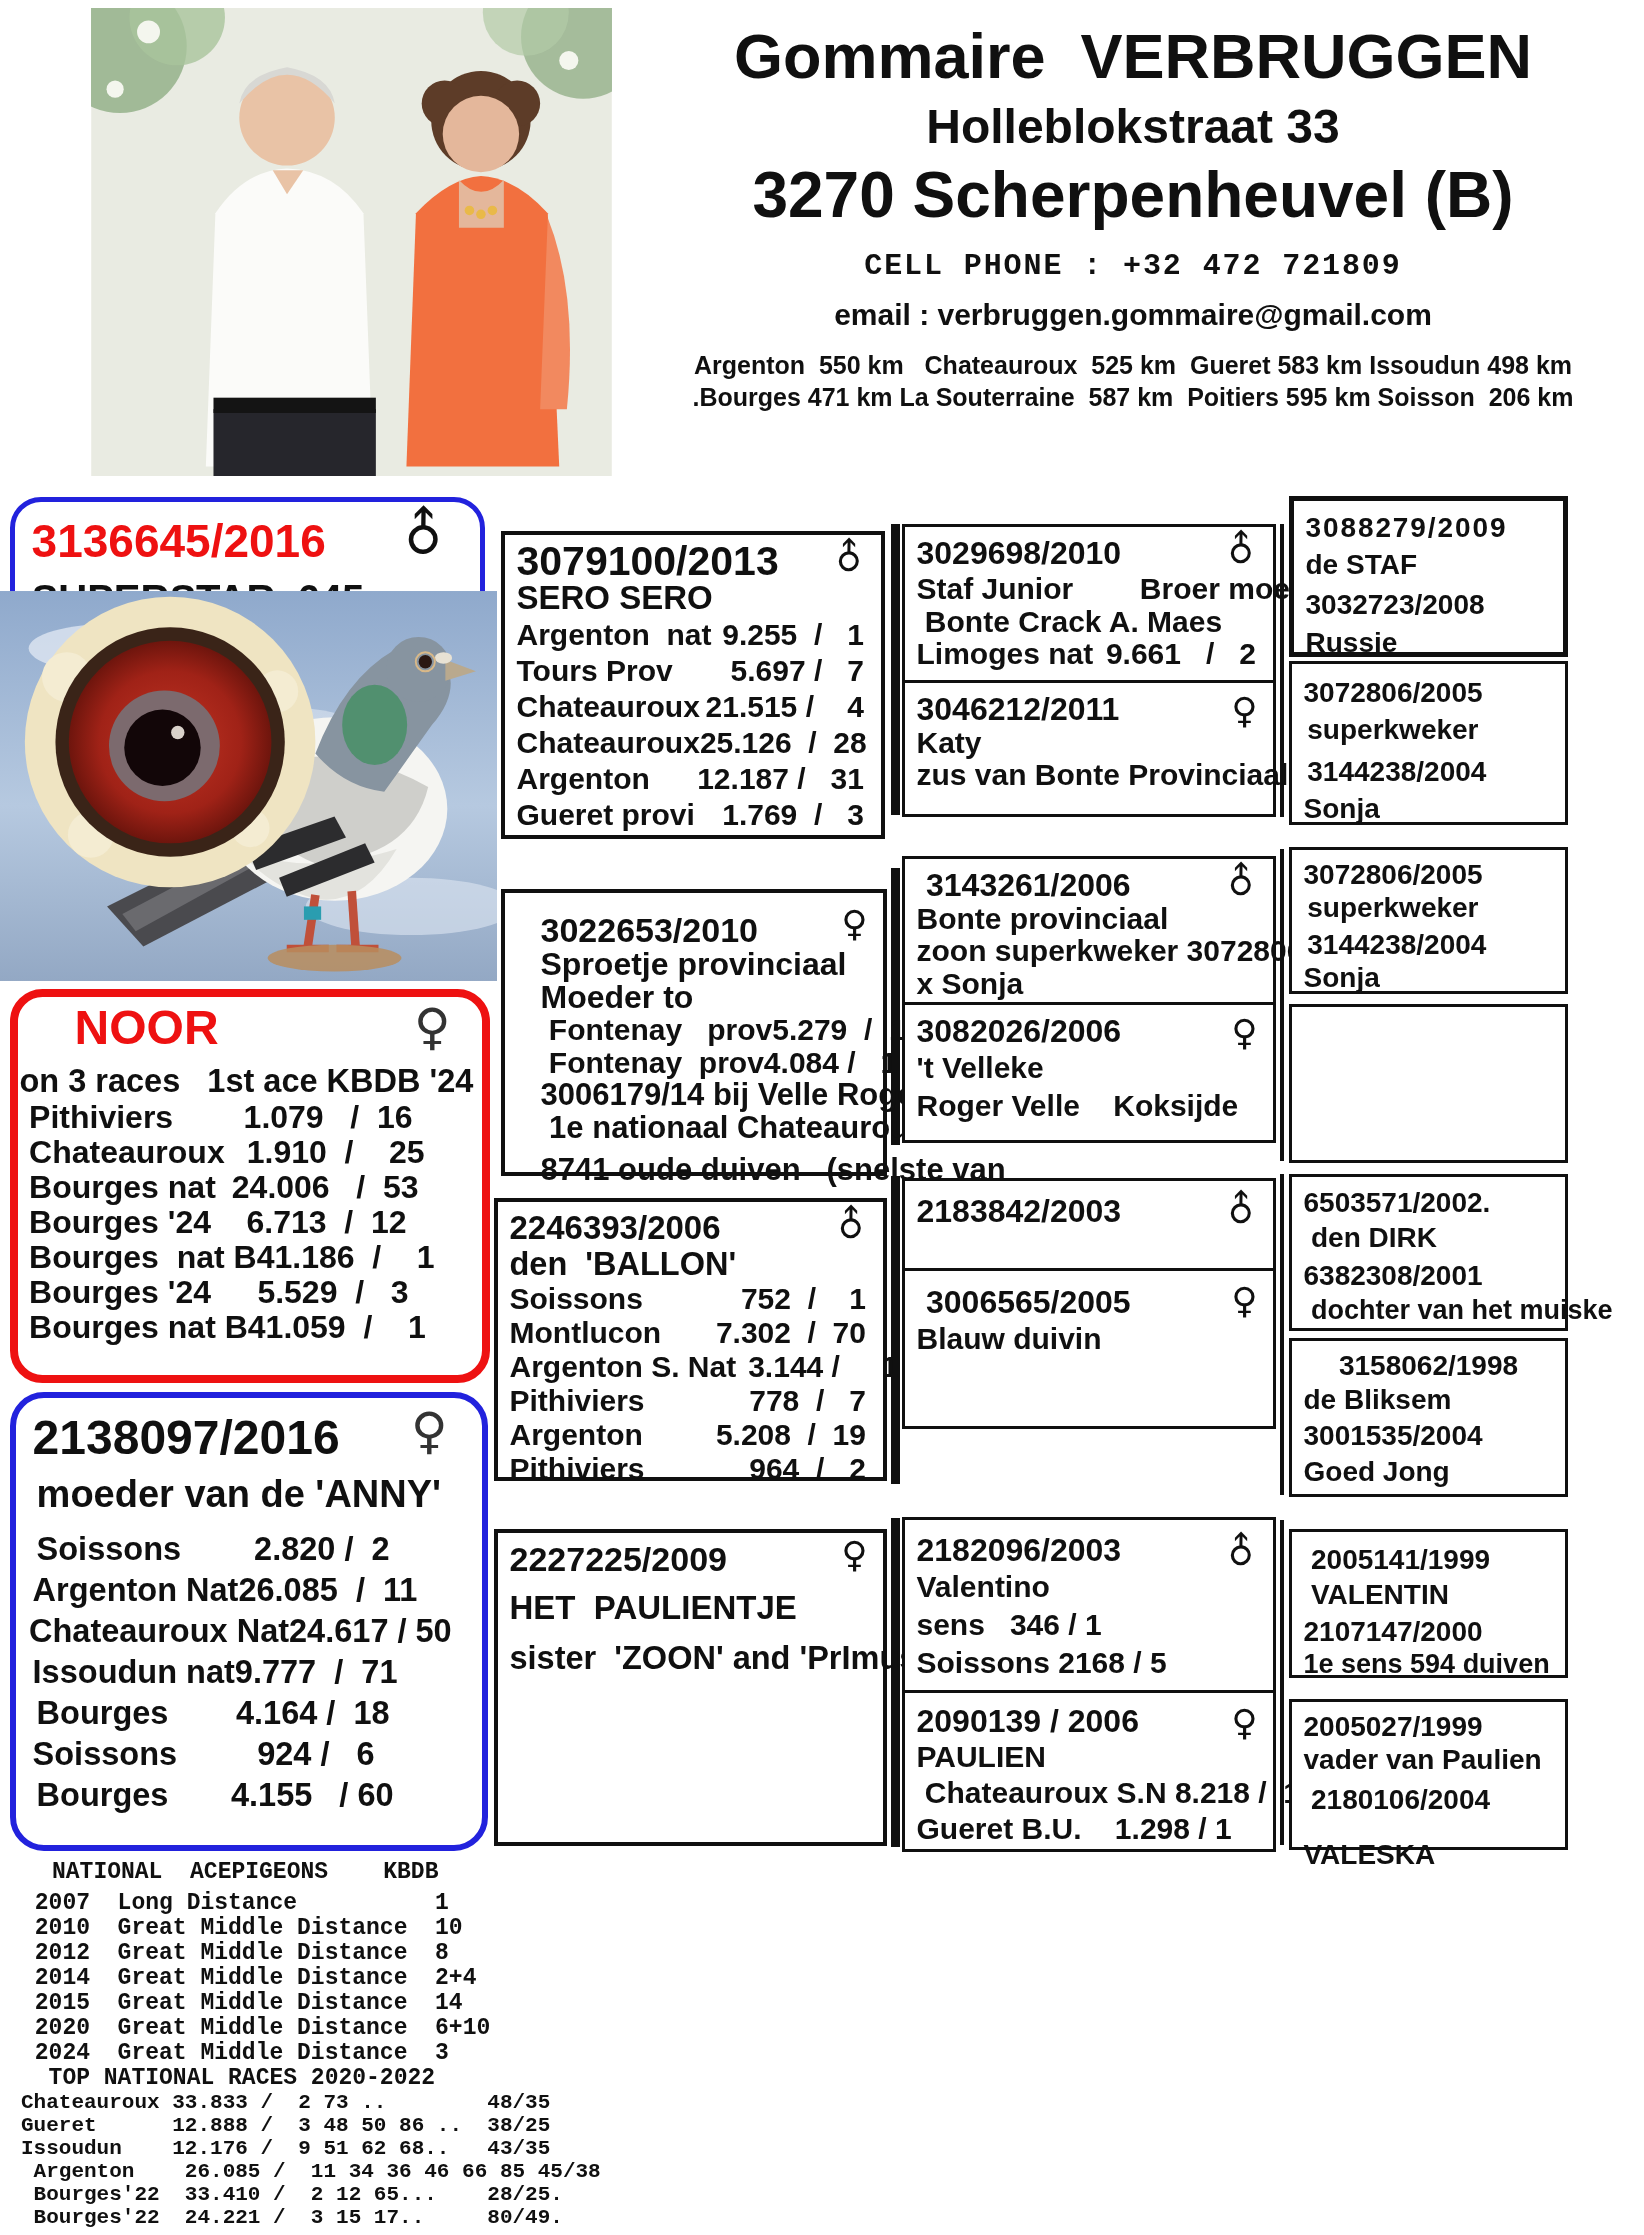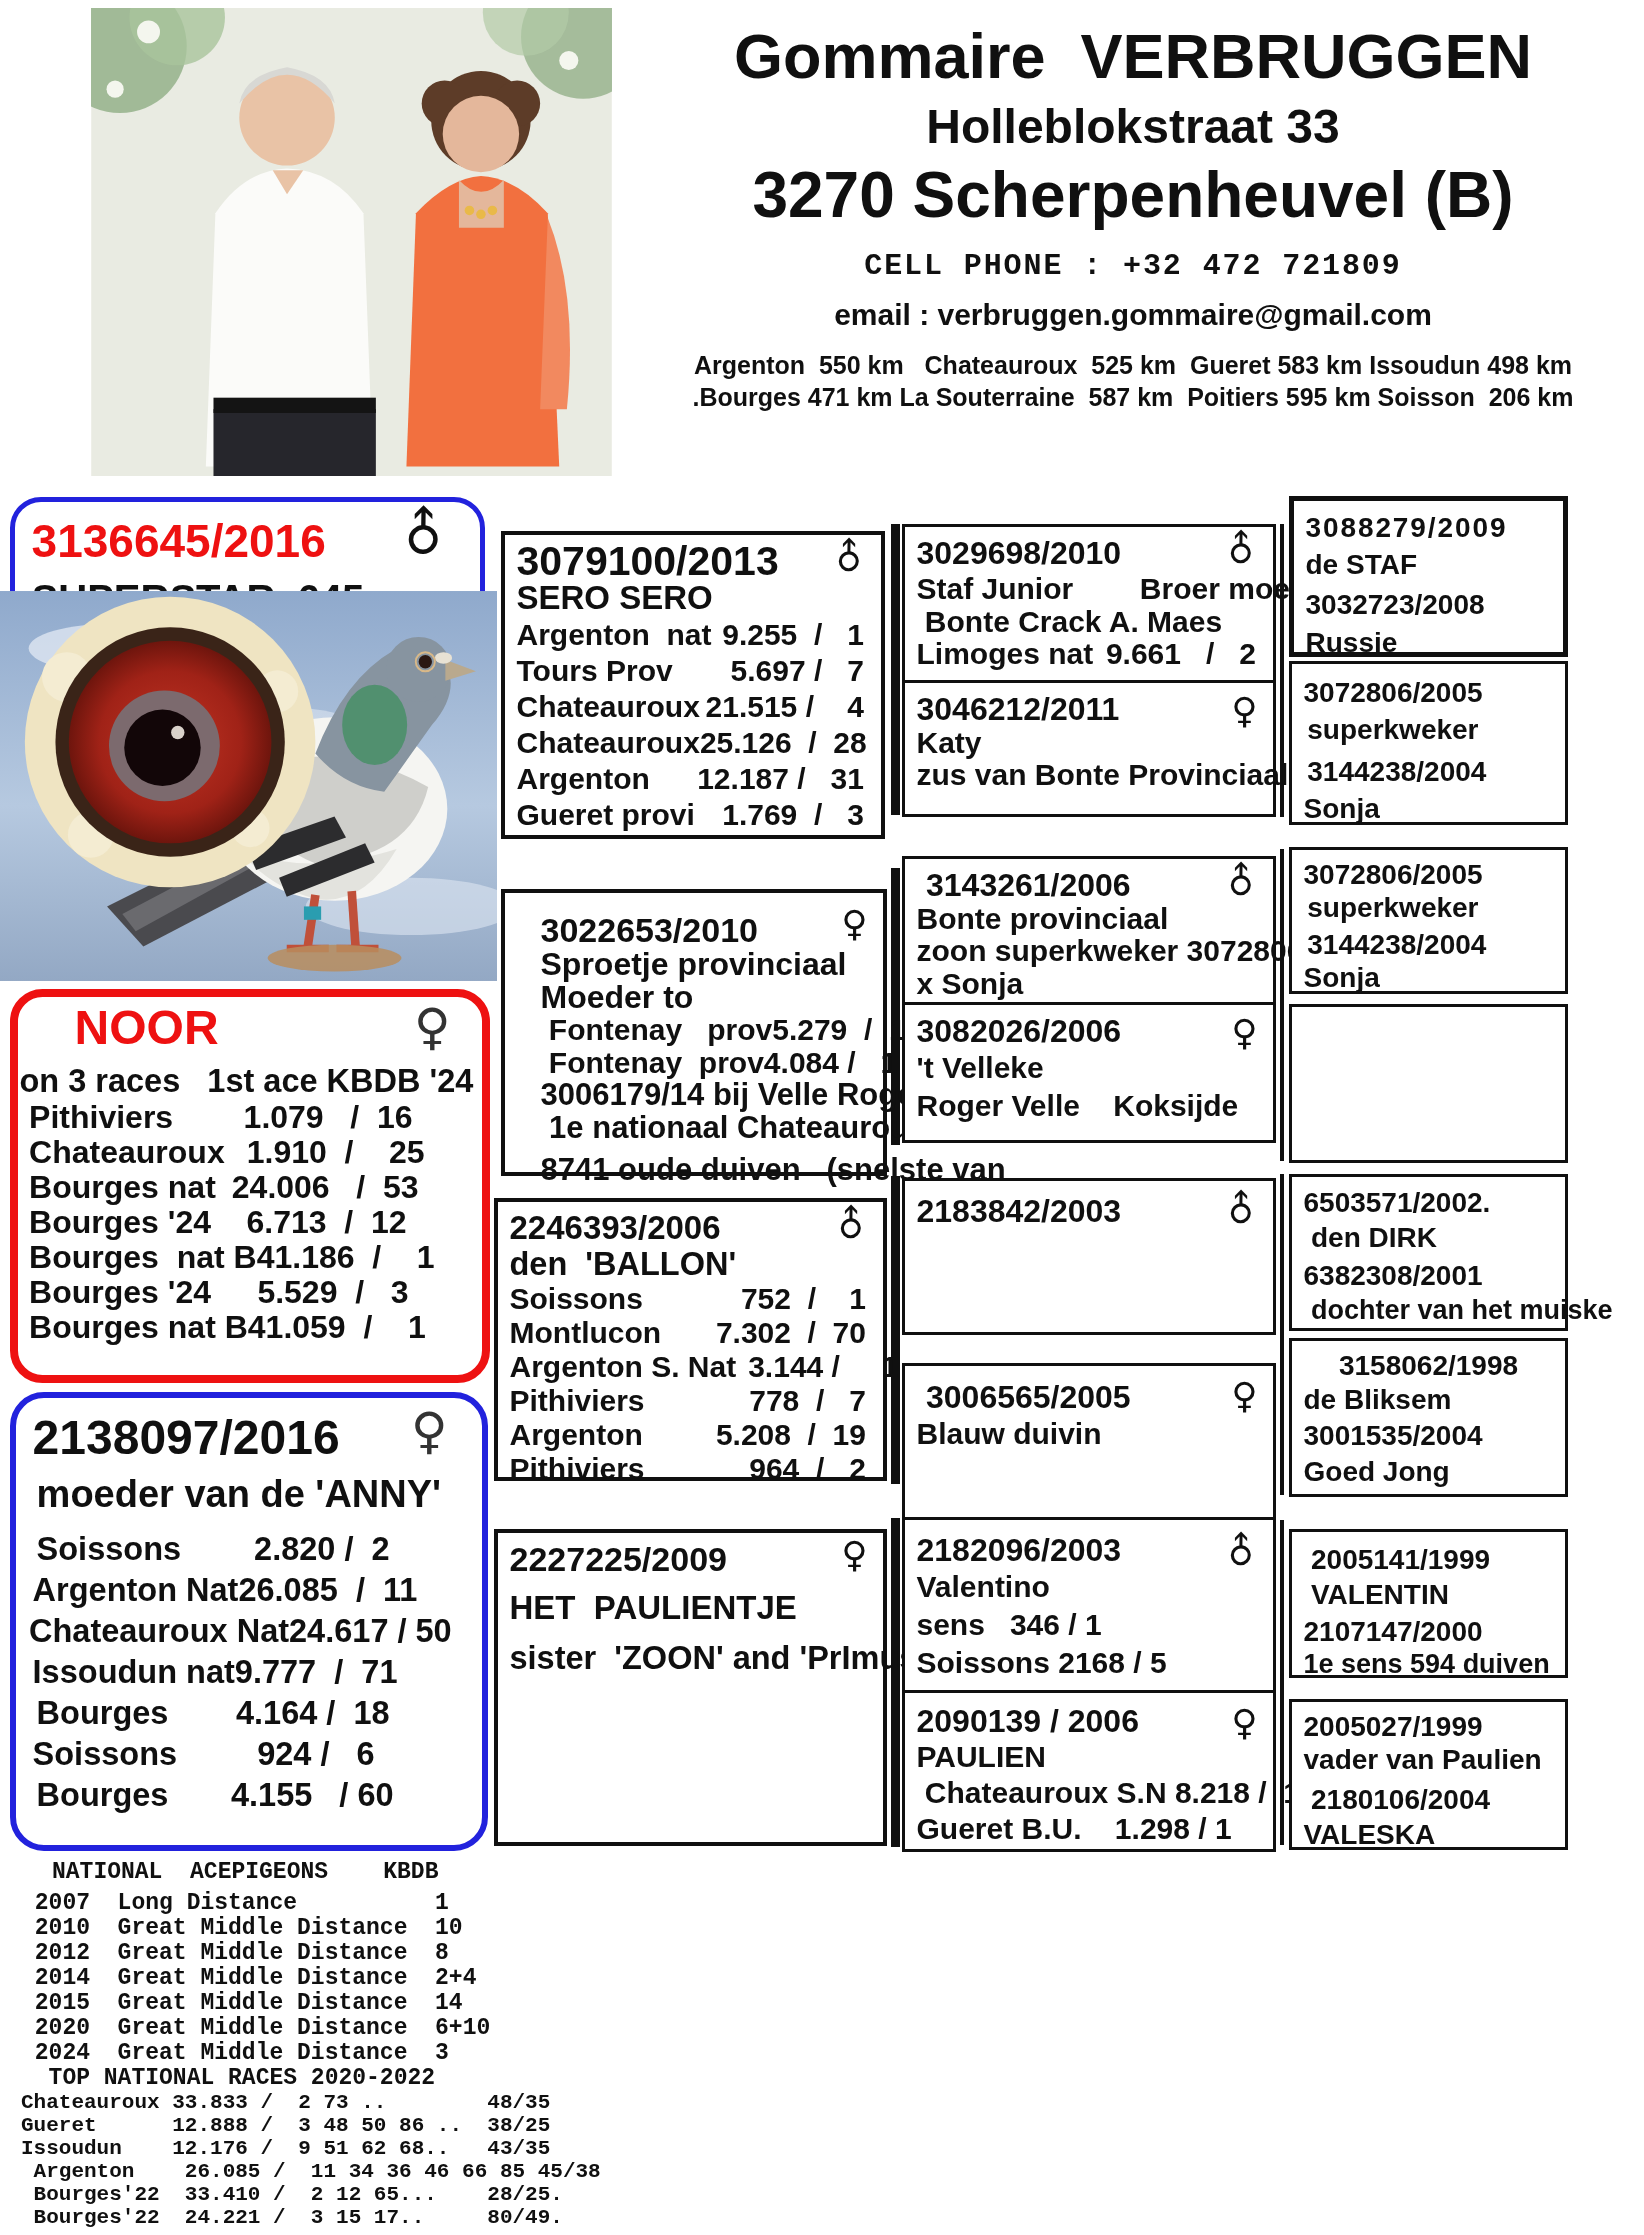--- a/index.html
+++ b/index.html
@@ -312,21 +312,21 @@
     <div class="bl pre" style="line-height:38px;">'t Velleke</div>
     <div class="bl pre" style="line-height:38px;">Roger Velle    Koksijde</div>
   </div>
 </div>
 
 <div class="bx" style="left:902px;top:1178px;width:374px;height:157px;">
   <div class="ring pre" style="padding-top:11.5px;">2183842/2003</div>
   <span class="sex m" style="top:9.6px;">♂</span>
 </div>
 
-<div class="bx" style="left:902px;top:1363px;width:374px;height:161px;">
+<div class="bx" style="left:902px;top:1268px;width:374px;height:161px;">
   <div class="ring pre" style="padding-top:13.4px;padding-left:21px;">3006565/2005</div>
   <span class="sex" style="top:11.5px;">♀</span>
   <div class="bl pre" style="line-height:38px;">Blauw duivin</div>
 </div>
 
 <div class="bx" style="left:902px;top:1517px;width:374px;height:335px;">
   <div style="position:relative;height:170px;">
     <div class="ring pre" style="padding-top:11.5px;">2182096/2003</div>
     <span class="sex m" style="top:13.4px;">♂</span>
     <div class="bl pre" style="line-height:38px;">Valentino</div>
@@ -383,15 +383,15 @@
   <div class="bl pre" style="font-size:28px;line-height:36px;padding-top:9.6px;padding-left:19px;">2005141/1999</div>
   <div class="bl pre" style="font-size:28px;line-height:34px;padding-left:19px;">VALENTIN</div>
   <div class="bl pre" style="font-size:28px;line-height:34px;margin-top:3.8px;">2107147/2000</div>
   <div class="bl pre" style="font-size:27px;line-height:31px;">1e sens 594 duiven</div>
 </div>
 
 <div class="bx" style="left:1289px;top:1699px;width:279px;height:151px;">
   <div class="bl pre" style="font-size:28px;line-height:34px;padding-top:7.6px;">2005027/1999</div>
   <div class="bl pre" style="font-size:28px;line-height:32.5px;">vader van Paulien</div>
   <div class="bl pre" style="font-size:28px;line-height:36px;margin-top:5.7px;padding-left:19px;">2180106/2004</div>
-  <div class="bl pre" style="font-size:28px;line-height:34px;">VALESKA</div>
+  <div class="bl pre" style="font-size:28px;line-height:34px;margin-top:20px;">VALESKA</div>
 </div>
 
 
 </body></html>

